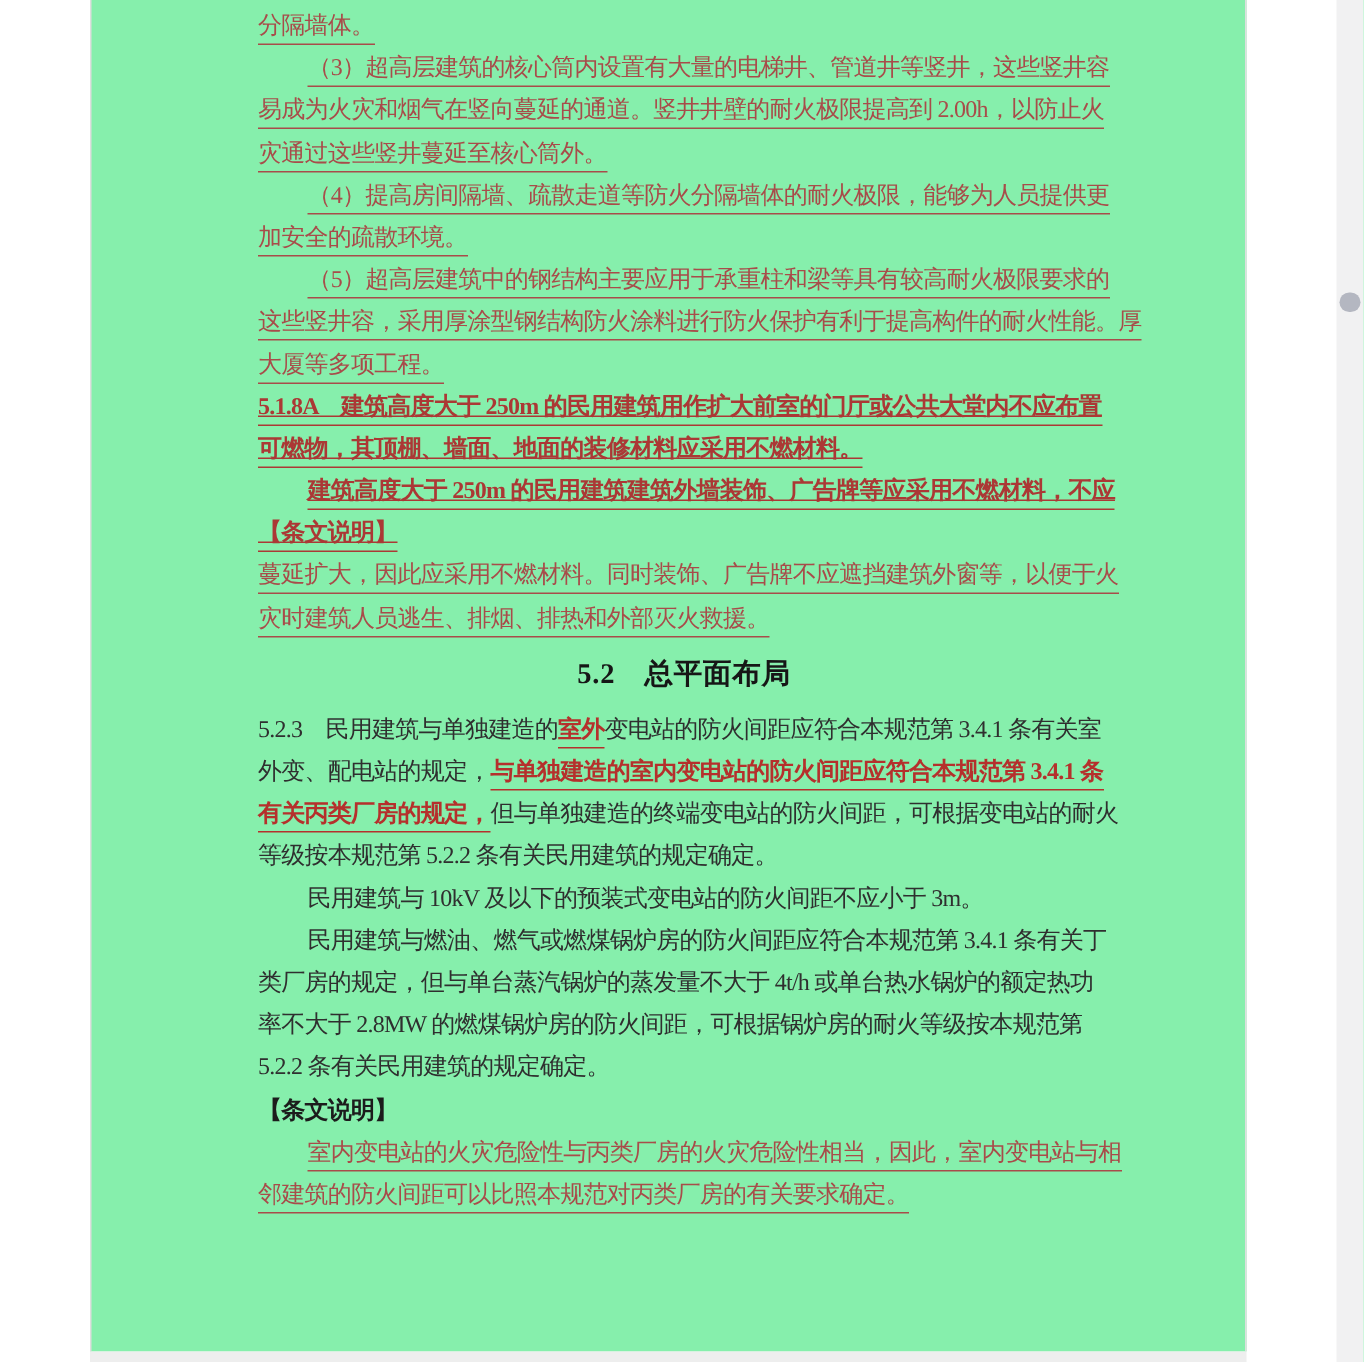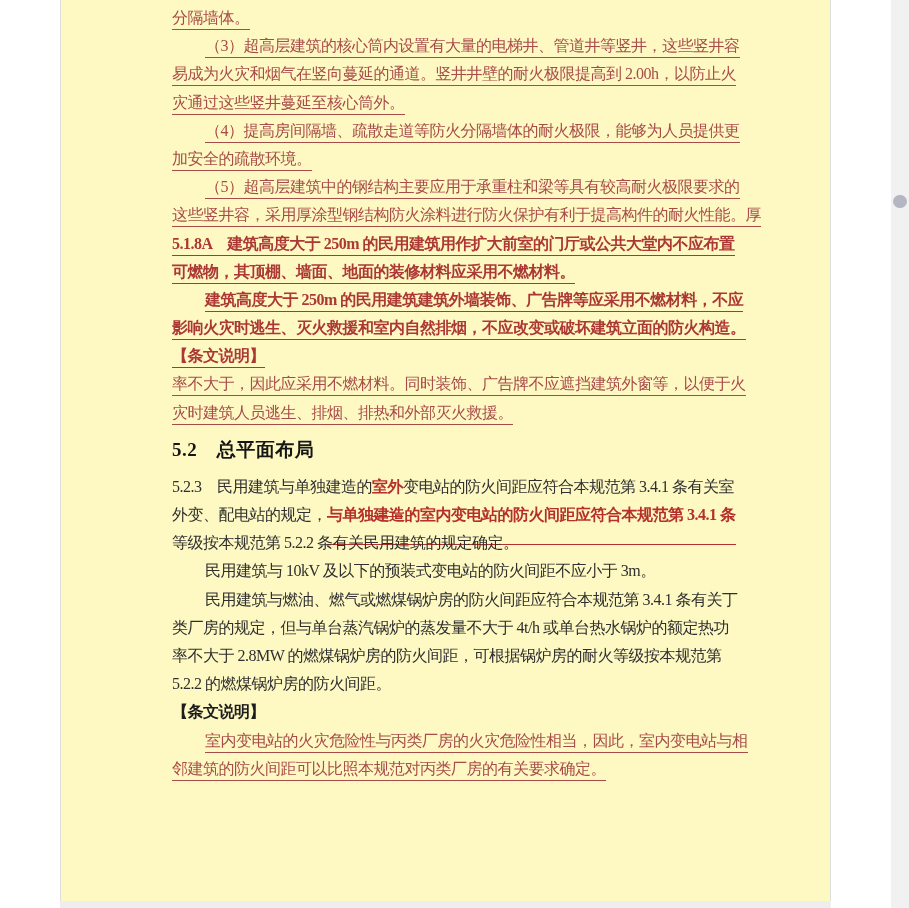--- a/index.html
+++ b/index.html
@@ -4,21 +4,21 @@
 <style>
   html,body{margin:0;padding:0;}
   body{
     width:909px;height:908px;position:relative;overflow:hidden;
     background:#ffffff;
     font-family:"Liberation Serif","DejaVu Serif",serif;
   }
   
   .page{
     position:absolute;left:60px;top:0;width:769px;height:901px;
-    background:#fef9c3;
+    background:#86efac;
     border-left:1px solid var(--page-border,#dedede);
     border-right:1px solid var(--page-border,#dedede);
   }
   .page-bottom-gap{
     position:absolute;left:60px;top:901px;width:771px;height:7px;
     background:#eeeeee;
   }
   
   .scroll-track{
     position:absolute;right:0;top:0;width:18px;height:908px;
@@ -32,60 +32,61 @@
   .content{
     position:absolute;left:111px;top:4px;width:568px;
   }
   .line{
     height:28.2px;line-height:28.2px;
     font-size:16px;letter-spacing:-0.5px;
     white-space:nowrap;
   }
   .line.indent{text-indent:33px;}
   .line.heading-line{
-    height:46px;line-height:46px;text-align:left;
+    height:46px;line-height:46px;text-align:center;
     font-size:19px;font-weight:bold;letter-spacing:0.5px;
     color:#161616;
   }
   .s-red{color:var(--red,#a84c4a);border-bottom:1px solid currentColor;padding-bottom:3px;}
-  .s-red-bold{color:var(--red-bold,#ab3835);font-weight:bold;border-bottom:1px solid currentColor;padding-bottom:3px;}
-  .s-red-insert{color:var(--red-insert,#b5302c);font-weight:bold;border-bottom:1px solid currentColor;padding-bottom:21px;}
+  .s-red-bold{color:var(--red-bold,#ab3835);font-weight:bold;border-bottom:1px solid currentColor;padding-bottom:3px;text-decoration:underline;}
+  .s-red-insert{color:var(--red-insert,#b5302c);font-weight:bold;border-bottom:1px solid currentColor;padding-bottom:3px;}
   .s-black{color:var(--black,#2f2f2f);}
   .s-black-bold{color:var(--black-bold,#1c1c1c);font-weight:bold;}
   .s-heading{color:#161616;font-weight:bold;}
 </style>
 </head>
 <body>
 
 <div class="page">
   <div class="content" id="content">
       <div class="line"><span class="s-red">分隔墙体。</span></div>
       <div class="line indent"><span class="s-red">（3）超高层建筑的核心筒内设置有大量的电梯井、管道井等竖井，这些竖井容</span></div>
       <div class="line"><span class="s-red">易成为火灾和烟气在竖向蔓延的通道。竖井井壁的耐火极限提高到 2.00h，以防止火</span></div>
       <div class="line"><span class="s-red">灾通过这些竖井蔓延至核心筒外。</span></div>
       <div class="line indent"><span class="s-red">（4）提高房间隔墙、疏散走道等防火分隔墙体的耐火极限，能够为人员提供更</span></div>
       <div class="line"><span class="s-red">加安全的疏散环境。</span></div>
       <div class="line indent"><span class="s-red">（5）超高层建筑中的钢结构主要应用于承重柱和梁等具有较高耐火极限要求的</span></div>
       <div class="line"><span class="s-red">这些竖井容，采用厚涂型钢结构防火涂料进行防火保护有利于提高构件的耐火性能。厚</span></div>
+      <div class="line"><span class="s-red">大厦等多项工程。</span></div>
       <div class="line"><span class="s-red-bold">5.1.8A　建筑高度大于 250m 的民用建筑用作扩大前室的门厅或公共大堂内不应布置</span></div>
       <div class="line"><span class="s-red-bold">可燃物，其顶棚、墙面、地面的装修材料应采用不燃材料。</span></div>
       <div class="line indent"><span class="s-red-bold">建筑高度大于 250m 的民用建筑建筑外墙装饰、广告牌等应采用不燃材料，不应</span></div>
-      <div class="line"><span class="s-red-bold">影响火灾时逃生、灭火救援和室内自然排烟，不应改变或破坏建筑立面的防火构造。</span></div>
       <div class="line"><span class="s-red-bold">【条文说明】</span></div>
-      <div class="line"><span class="s-red">率不大于，因此应采用不燃材料。同时装饰、广告牌不应遮挡建筑外窗等，以便于火</span></div>
+      <div class="line"><span class="s-red">蔓延扩大，因此应采用不燃材料。同时装饰、广告牌不应遮挡建筑外窗等，以便于火</span></div>
       <div class="line"><span class="s-red">灾时建筑人员逃生、排烟、排热和外部灭火救援。</span></div>
       <div class="line heading-line"><span class="s-heading">5.2　总平面布局</span></div>
       <div class="line"><span class="s-black">5.2.3　民用建筑与单独建造的</span><span class="s-red-insert">室外</span><span class="s-black">变电站的防火间距应符合本规范第 3.4.1 条有关室</span></div>
       <div class="line"><span class="s-black">外变、配电站的规定，</span><span class="s-red-insert">与单独建造的室内变电站的防火间距应符合本规范第 3.4.1 条</span></div>
+      <div class="line"><span class="s-red-insert">有关丙类厂房的规定，</span><span class="s-black">但与单独建造的终端变电站的防火间距，可根据变电站的耐火</span></div>
       <div class="line"><span class="s-black">等级按本规范第 5.2.2 条有关民用建筑的规定确定。</span></div>
       <div class="line indent"><span class="s-black">民用建筑与 10kV 及以下的预装式变电站的防火间距不应小于 3m。</span></div>
       <div class="line indent"><span class="s-black">民用建筑与燃油、燃气或燃煤锅炉房的防火间距应符合本规范第 3.4.1 条有关丁</span></div>
       <div class="line"><span class="s-black">类厂房的规定，但与单台蒸汽锅炉的蒸发量不大于 4t/h 或单台热水锅炉的额定热功</span></div>
       <div class="line"><span class="s-black">率不大于 2.8MW 的燃煤锅炉房的防火间距，可根据锅炉房的耐火等级按本规范第</span></div>
-      <div class="line"><span class="s-black">5.2.2 的燃煤锅炉房的防火间距。</span></div>
+      <div class="line"><span class="s-black">5.2.2 条有关民用建筑的规定确定。</span></div>
       <div class="line"><span class="s-black-bold">【条文说明】</span></div>
       <div class="line indent"><span class="s-red">室内变电站的火灾危险性与丙类厂房的火灾危险性相当，因此，室内变电站与相</span></div>
       <div class="line"><span class="s-red">邻建筑的防火间距可以比照本规范对丙类厂房的有关要求确定。</span></div>
     </div>
 </div>
 
 <div class="page-bottom-gap"></div>
 
 <div class="scroll-track">
   <div class="scroll-thumb"></div>

